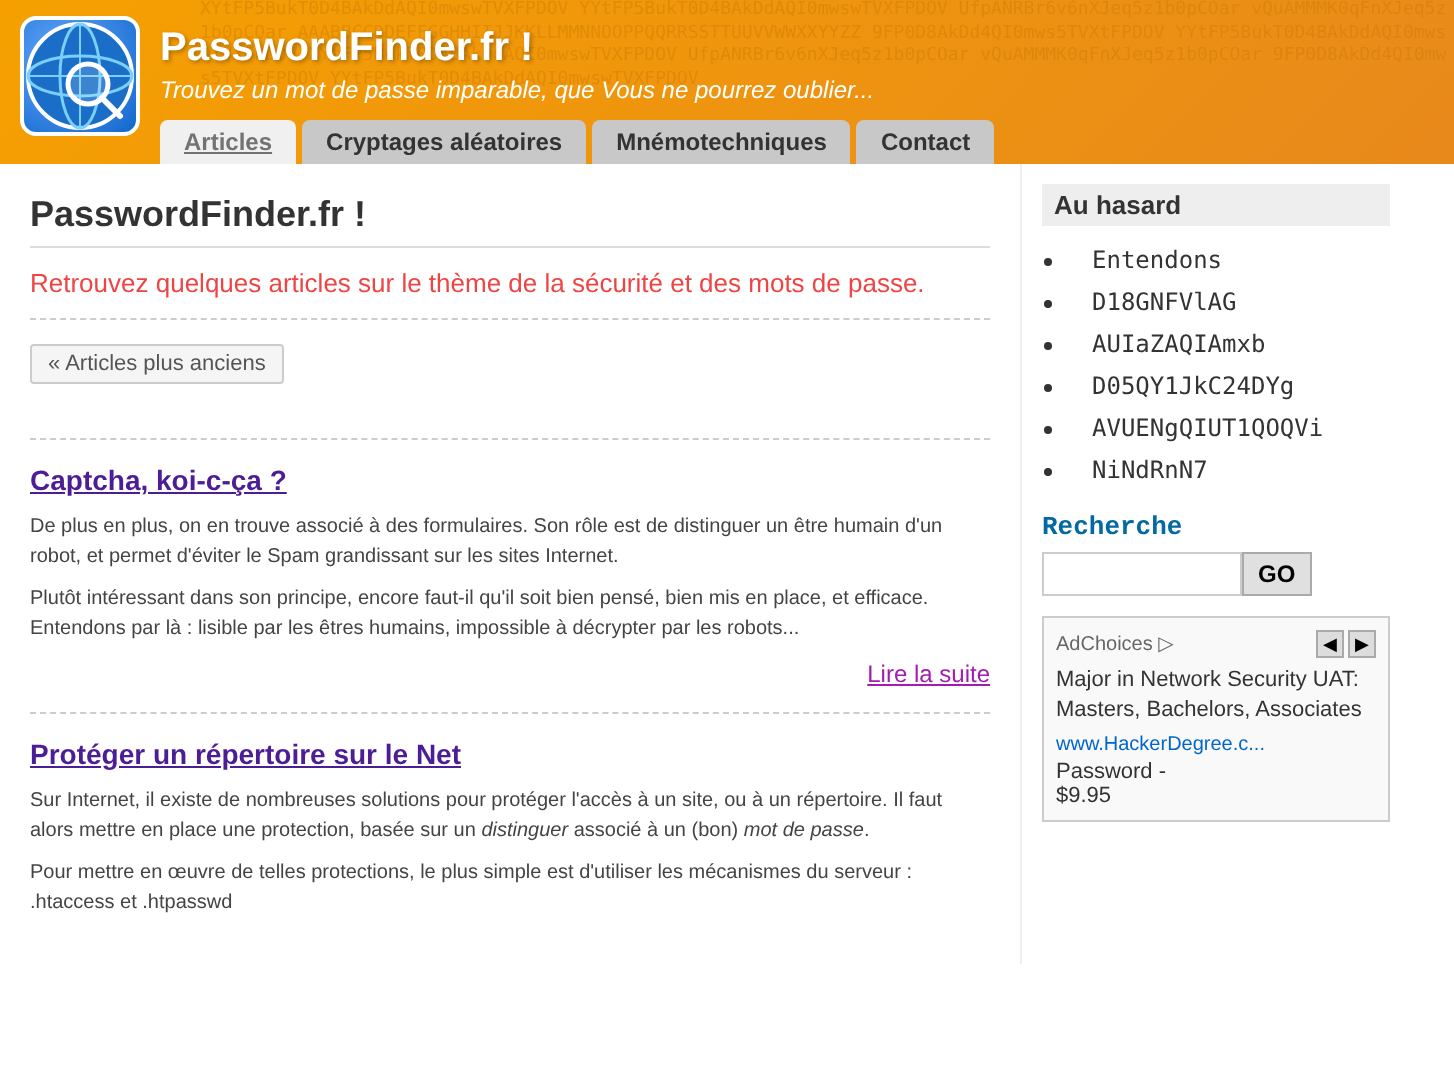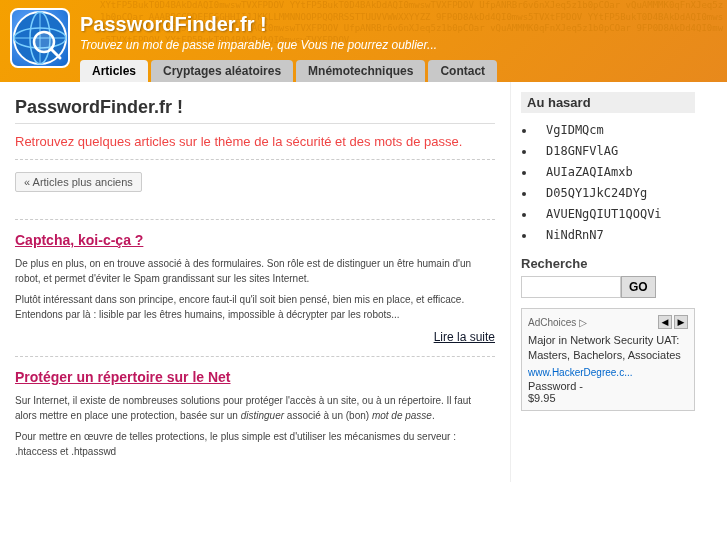--- a/index.html
+++ b/index.html
@@ -73,21 +73,22 @@
       padding: 4px 12px;
       font-size: 12px;
       border-radius: 4px 4px 0 0;
       cursor: pointer;
       font-weight: bold;
       color: #333;
       background: #ddd;
     }
     .nav-tab.active {
       background: #f0f0f0;
-      color: #000000;
+      color: #737373;
+      text-decoration: underline;
     }
     .nav-tab:not(.active) {
       background: #c8c8c8;
     }
 
     
     #content-wrapper {
       display: flex;
       gap: 0;
     }
@@ -131,37 +132,37 @@
       display: inline-block;
     }
     .divider {
       border: none;
       border-top: 1px dashed #ccc;
       margin: 12px 0;
     }
     .article-title {
       font-size: 14px;
       font-weight: bold;
-      color: #be185d;
+      color: #4c1d95;
       cursor: pointer;
       margin-bottom: 8px;
       text-decoration: underline;
     }
     .article-body {
       font-size: 10px;
       color: #444;
       line-height: 1.5;
       margin-bottom: 8px;
     }
     .article-body p { margin-bottom: 6px; }
     .article-body em { font-style: italic; }
     .read-more {
       text-align: right;
       font-size: 12px;
-      color: #0f172a;
+      color: #a21caf;
       cursor: pointer;
       text-decoration: underline;
       margin-bottom: 10px;
     }
 
     
     #sidebar-random-title {
       font-size: 13px;
       font-weight: bold;
       color: #333;
@@ -174,22 +175,23 @@
       font-size: 12px;
       color: #333;
       padding: 2px 0 2px 10px;
       list-style: disc;
       margin-left: 15px;
       margin-bottom: 3px;
     }
     #search-label {
       font-size: 13px;
       font-weight: bold;
-      color: #404040;
+      color: #0369a1;
       margin: 12px 0 5px 0;
+      font-family: Liberation Mono, monospace;
     }
     #search-row {
       display: flex;
       gap: 0;
     }
     #search-input {
       border: 1px solid #ccc;
       padding: 3px 5px;
       font-size: 12px;
       width: 100px;
@@ -305,21 +307,21 @@
         <div class="article-body">
           <p>Sur Internet, il existe de nombreuses solutions pour protéger l'accès à un site, ou à un répertoire. Il faut alors mettre en place une protection, basée sur un <em>distinguer</em> associé à un (bon) <em>mot de passe</em>.</p>
           <p>Pour mettre en œuvre de telles protections, le plus simple est d'utiliser les mécanismes du serveur : .htaccess et .htpasswd</p>
         </div>
       </div>
   </div>
 
   <div id="sidebar">
     <div id="sidebar-random-title">Au hasard</div>
     <ul id="random-passwords-list">
-    <li class="random-password">VgIDMQcm</li>
+    <li class="random-password">Entendons</li>
         <li class="random-password">D18GNFVlAG</li>
         <li class="random-password">AUIaZAQIAmxb</li>
         <li class="random-password">D05QY1JkC24DYg</li>
         <li class="random-password">AVUENgQIUT1QOQVi</li>
         <li class="random-password">NiNdRnN7</li>
       </ul>
     <div id="search-label">Recherche</div>
     <div id="search-row">
       <input id="search-input" type="text" style="">
       <button id="search-btn">GO</button>

